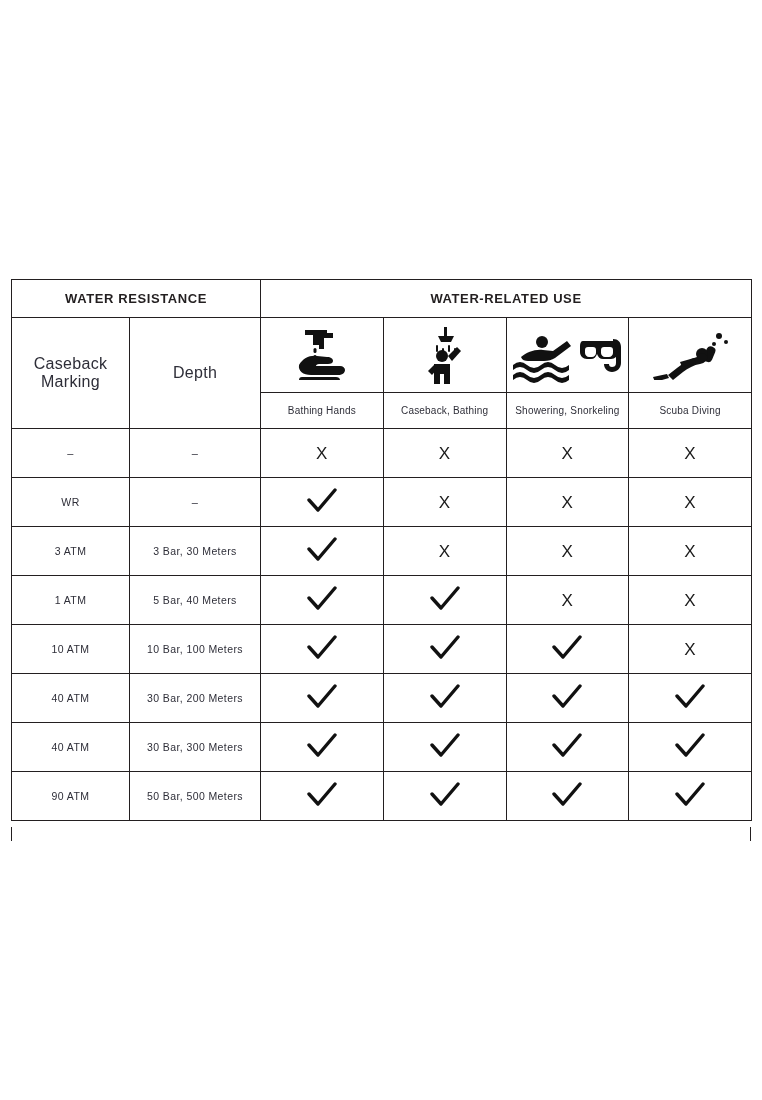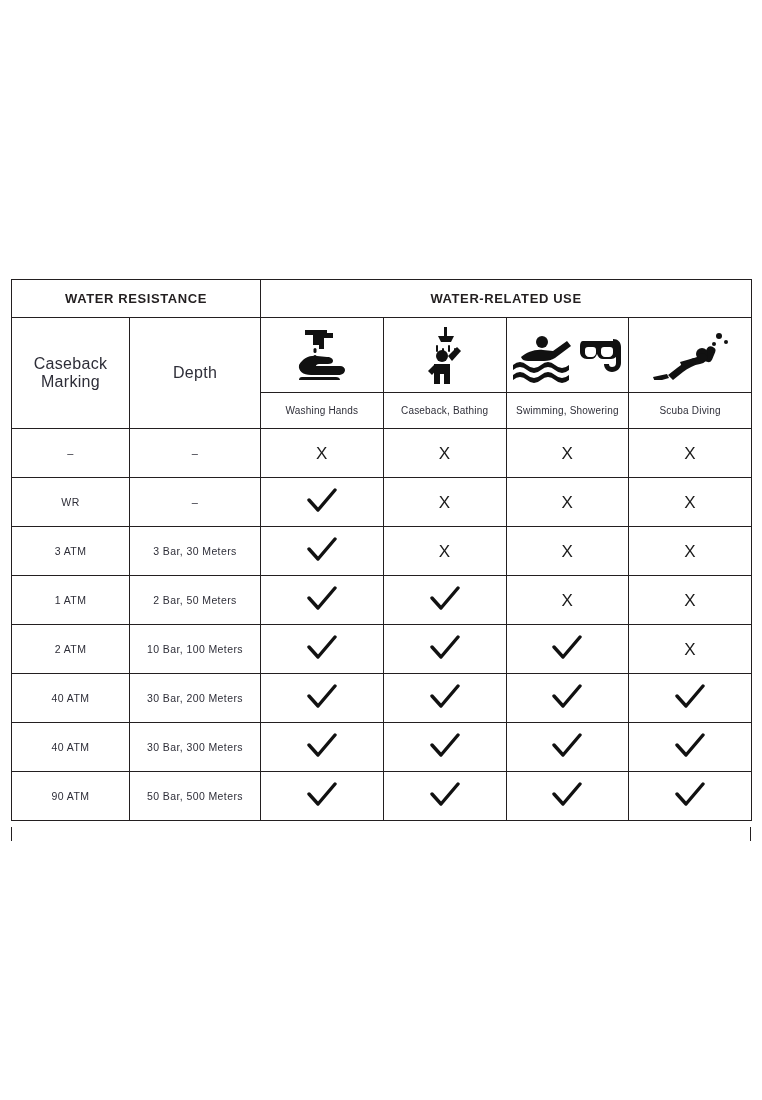--- a/index.html
+++ b/index.html
@@ -211,23 +211,23 @@
 
               <path d="M47 28 l-14 4 l2 5 l14 -4z"></path>
 
               <path d="M20 44 l-14 3 l2 5 l14 -4z"></path>
             </svg>
           </div>
         </td>
       </tr>
 
       <tr>
-        <td class="icon-label">Washing Hands</td>
+        <td class="icon-label">Bathing Hands</td>
         <td class="icon-label">Caseback, Bathing</td>
-        <td class="icon-label">Swimming, Showering</td>
+        <td class="icon-label">Showering, Snorkeling</td>
         <td class="icon-label">Scuba Diving</td>
       </tr>
 
     <tr>
           <td class="row-cell dash">–</td>
           <td class="row-cell dash">–</td>
           <td class="row-cell"><span class="mark-x">X</span></td>
           <td class="row-cell"><span class="mark-x">X</span></td>
           <td class="row-cell"><span class="mark-x">X</span></td>
           <td class="row-cell"><span class="mark-x">X</span></td>
@@ -247,32 +247,32 @@
           <td class="row-cell">3 Bar, 30 Meters</td>
           <td class="row-cell"><span class="mark-check"><svg width="30" height="26" viewBox="0 0 30 26" fill="none" stroke="#111" stroke-width="3.4" stroke-linecap="round" stroke-linejoin="round">
                 <path d="M2 12 L11 22 L28 2"></path>
               </svg></span></td>
           <td class="row-cell"><span class="mark-x">X</span></td>
           <td class="row-cell"><span class="mark-x">X</span></td>
           <td class="row-cell"><span class="mark-x">X</span></td>
         </tr>
         <tr>
           <td class="row-cell">1 ATM</td>
-          <td class="row-cell">2 Bar, 50 Meters</td>
-          <td class="row-cell"><span class="mark-check"><svg width="30" height="26" viewBox="0 0 30 26" fill="none" stroke="#111" stroke-width="3.4" stroke-linecap="round" stroke-linejoin="round">
-                <path d="M2 12 L11 22 L28 2"></path>
-              </svg></span></td>
-          <td class="row-cell"><span class="mark-check"><svg width="30" height="26" viewBox="0 0 30 26" fill="none" stroke="#111" stroke-width="3.4" stroke-linecap="round" stroke-linejoin="round">
-                <path d="M2 12 L11 22 L28 2"></path>
-              </svg></span></td>
-          <td class="row-cell"><span class="mark-x">X</span></td>
-          <td class="row-cell"><span class="mark-x">X</span></td>
-        </tr>
-        <tr>
-          <td class="row-cell">2 ATM</td>
+          <td class="row-cell">5 Bar, 40 Meters</td>
+          <td class="row-cell"><span class="mark-check"><svg width="30" height="26" viewBox="0 0 30 26" fill="none" stroke="#111" stroke-width="3.4" stroke-linecap="round" stroke-linejoin="round">
+                <path d="M2 12 L11 22 L28 2"></path>
+              </svg></span></td>
+          <td class="row-cell"><span class="mark-check"><svg width="30" height="26" viewBox="0 0 30 26" fill="none" stroke="#111" stroke-width="3.4" stroke-linecap="round" stroke-linejoin="round">
+                <path d="M2 12 L11 22 L28 2"></path>
+              </svg></span></td>
+          <td class="row-cell"><span class="mark-x">X</span></td>
+          <td class="row-cell"><span class="mark-x">X</span></td>
+        </tr>
+        <tr>
+          <td class="row-cell">10 ATM</td>
           <td class="row-cell">10 Bar, 100 Meters</td>
           <td class="row-cell"><span class="mark-check"><svg width="30" height="26" viewBox="0 0 30 26" fill="none" stroke="#111" stroke-width="3.4" stroke-linecap="round" stroke-linejoin="round">
                 <path d="M2 12 L11 22 L28 2"></path>
               </svg></span></td>
           <td class="row-cell"><span class="mark-check"><svg width="30" height="26" viewBox="0 0 30 26" fill="none" stroke="#111" stroke-width="3.4" stroke-linecap="round" stroke-linejoin="round">
                 <path d="M2 12 L11 22 L28 2"></path>
               </svg></span></td>
           <td class="row-cell"><span class="mark-check"><svg width="30" height="26" viewBox="0 0 30 26" fill="none" stroke="#111" stroke-width="3.4" stroke-linecap="round" stroke-linejoin="round">
                 <path d="M2 12 L11 22 L28 2"></path>
               </svg></span></td>

